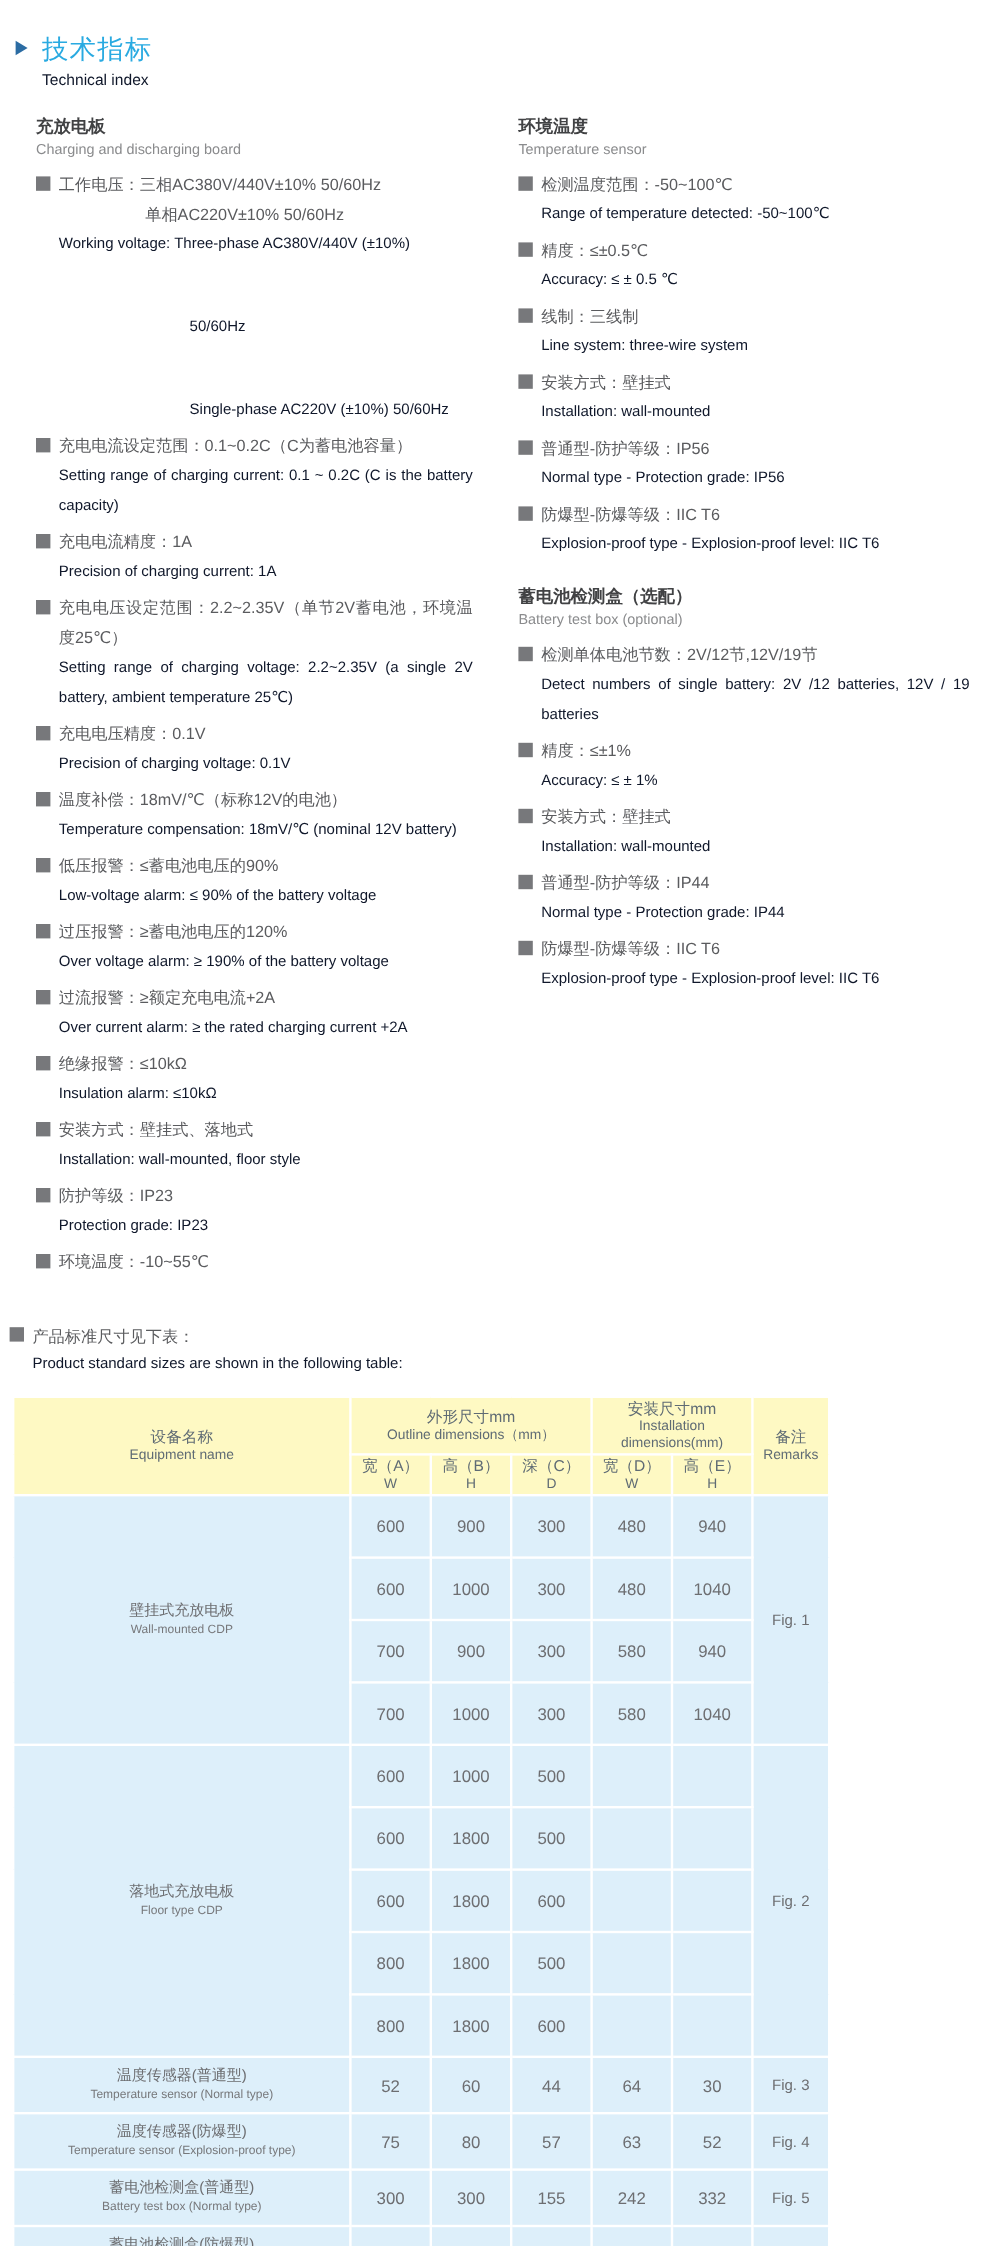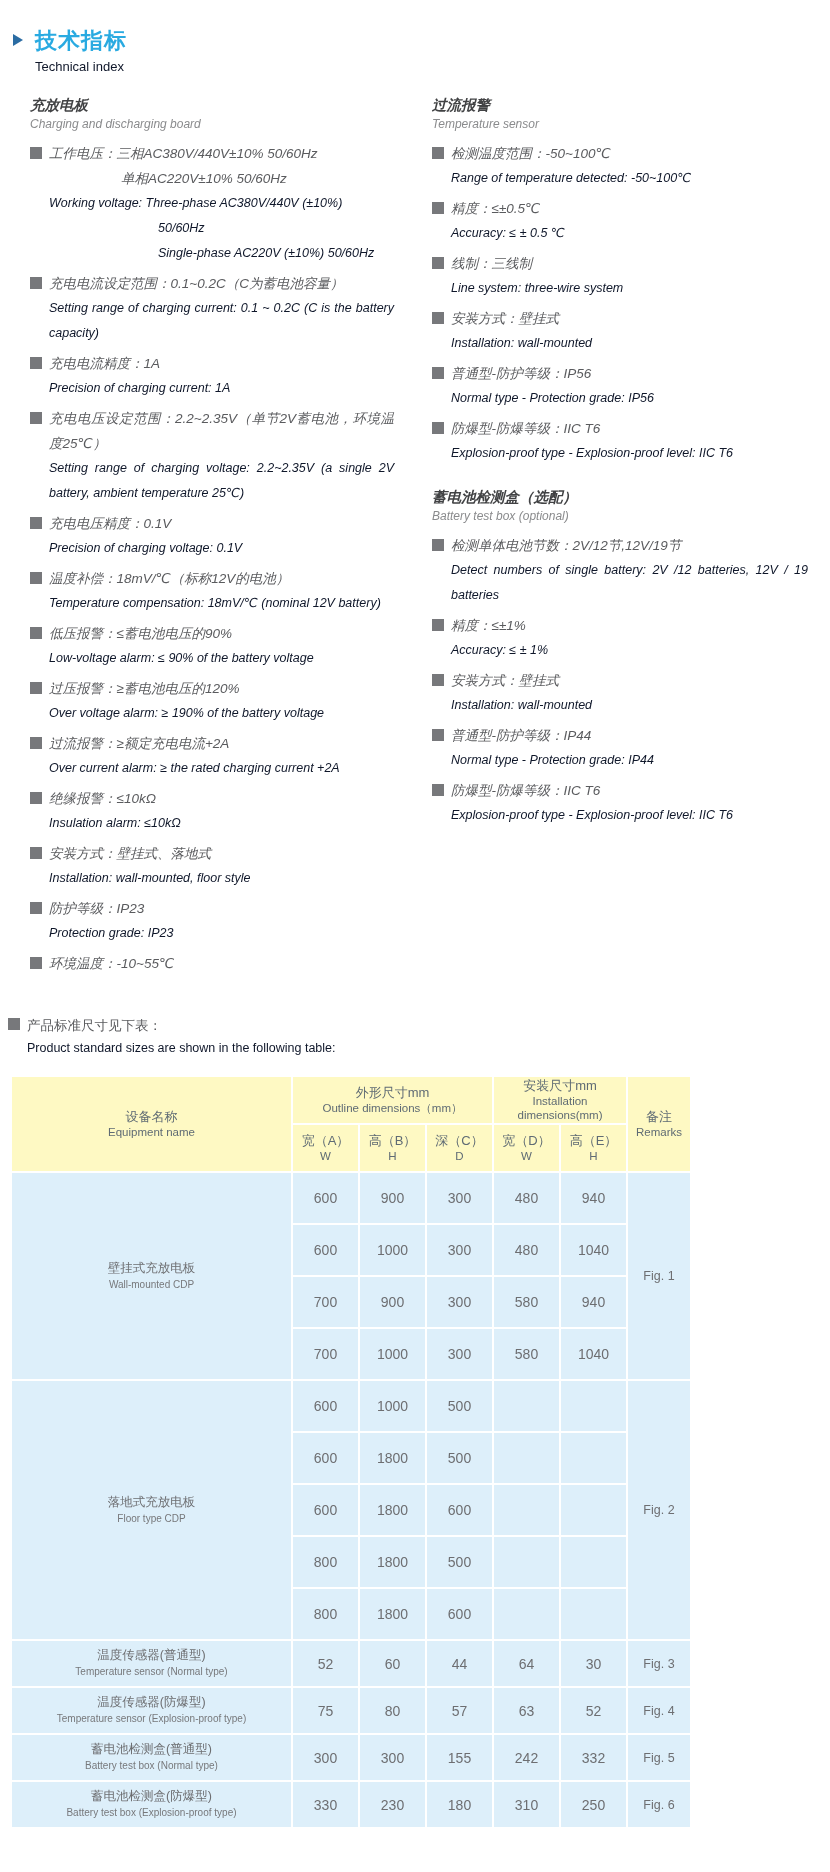--- a/index.html
+++ b/index.html
@@ -12,58 +12,58 @@
 
   
   .doc-header { display: flex; align-items: flex-start; margin-left: 13px; }
   .arrow-icon {
     width: 0; height: 0; margin-top: 8px;
     border-left: 10px solid #2b6ca3;
     border-top: 6px solid transparent;
     border-bottom: 6px solid transparent;
   }
   .title-wrap { margin-left: 12px; }
-  .title-zh { font-size: 22px; font-weight: bold; color: #29aae1; letter-spacing: 1px; }
+  .title-zh { font-size: 22px; font-weight: normal; color: #29aae1; letter-spacing: 1px; }
   .title-en { font-size: 13px; color: #0f172a; margin-top: 3px; }
 
   
-  .columns { display: flex; margin-top: 22px; font-style: italic; }
+  .columns { display: flex; margin-top: 22px; }
   .col-left  { width: 364px; margin-left: 30px; }
   .col-right { width: 376px; margin-left: 38px; }
 
   .sec-head { margin-bottom: 10px; }
   .sec-zh { font-size: 14.5px; font-weight: bold; color: #414244; }
   .sec-en { font-size: 12px; color: #8a8b8d; margin-top: 2px; }
   .sec-gap { margin-top: 22px; }
 
   .item { position: relative; padding-left: 19px; margin-bottom: 5px; }
   .bullet {
     position: absolute; left: 0; top: 6px;
     width: 12px; height: 12px; background: #77787b; display: inline-block;
   }
   .zh { font-size: 13.5px; color: #5a5b5e; line-height: 25px; text-align: justify; }
   .en { font-size: 12.5px; color: #0f172a; line-height: 25px; text-align: justify; }
   .indent-zh2 { margin-left: 72px; }
-  .indent-en2 { margin-left: 109px; text-align: left; }
+  .indent-en2 { margin-left: 109px; text-align: left; margin-top: 44px; }
 
   
   .note { margin-left: 8px; margin-top: 34px; }
   .note .bullet { top: 3px; }
   .note .zh { line-height: 22px; }
   .note .en { line-height: 22px; }
 
   
   table { border-collapse: collapse; margin: 16px 0 0 10px; table-layout: fixed; }
   col.c-name { width: 281px; }
   col.c-dim  { width: 67px; }
   col.c-rem  { width: 64px; }
   th, td { border: 2.5px solid #ffffff; text-align: center; vertical-align: middle; }
   thead th { background: #fef9c3; color: #5f6b74; font-weight: normal; }
   tr.h-top th { height: 48px; }
-  tr.h-sub th { height: 48px; }
+  tr.h-sub th { height: 34px; }
   .th-zh { font-size: 13px; line-height: 16px; }
   .th-en { font-size: 11.5px; line-height: 14px; }
   tbody td { background: #ddeffa; color: #6d6e71; font-size: 14px; height: 52px; }
   tr.single-row td { height: 47px; }
   td.name-cell { font-size: 12.5px; line-height: 16px; }
   .name-en { font-size: 10px; color: #77787b; margin-top: 1px; }
   td.remark-cell { font-size: 12.5px; }
 </style>
 </head>
 <body>
@@ -162,21 +162,21 @@
       </div>
 
       <div class="item">
         <span class="bullet"></span>
         <div class="zh">环境温度：-10~55℃</div>
       </div>
     </div>
 
     <div class="col-right">
       <div class="sec-head">
-        <div class="sec-zh">过流报警</div>
+        <div class="sec-zh">环境温度</div>
         <div class="sec-en">Temperature sensor</div>
       </div>
 
       <div class="item">
         <span class="bullet"></span>
         <div class="zh">检测温度范围：-50~100℃</div>
         <div class="en">Range of temperature detected: -50~100℃</div>
       </div>
       <div class="item">
         <span class="bullet"></span>

